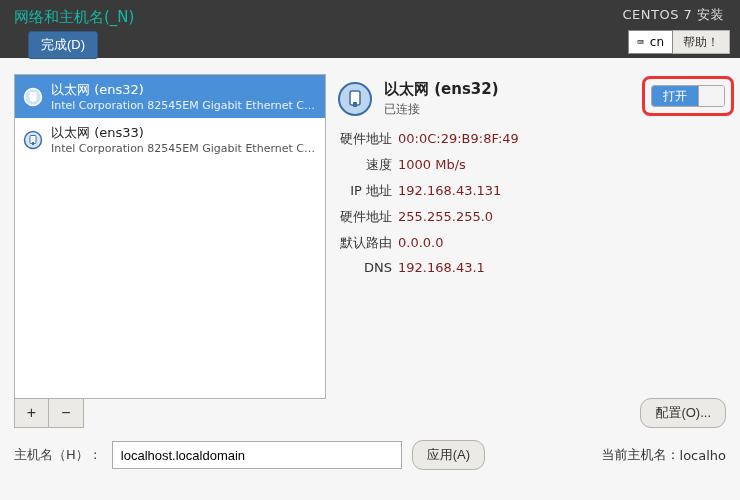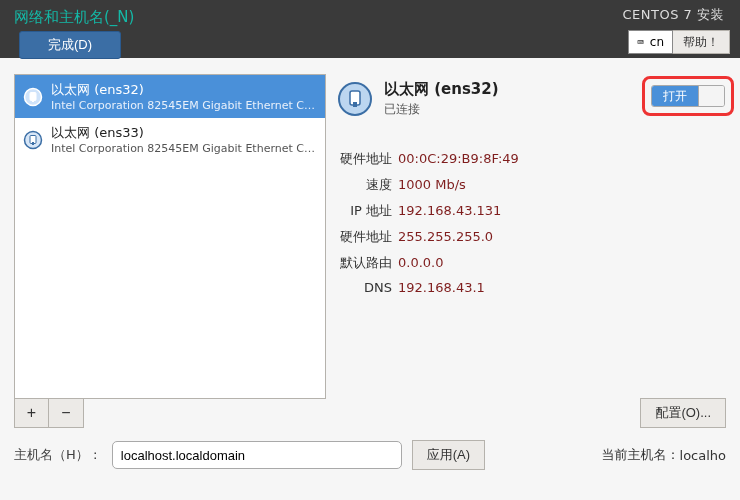--- a/index.html
+++ b/index.html
@@ -28,24 +28,24 @@
     font-weight: normal;
     padding: 2px 0 4px 4px;
     color: #14b8a6;
   }
   .done-btn {
     display: inline-block;
     background: #3b6ea5;
     color: #fff;
     border: 1px solid #2a5a8f;
     border-radius: 3px;
-    padding: 4px 28px;
-    font-size: 13px;
-    cursor: pointer;
-    margin-left: 9px;
+    padding: 4px 12px;
+    font-size: 13px;
+    cursor: pointer;
+    margin-left: 18px;
   }
   .header-right {
     display: flex;
     flex-direction: column;
     align-items: flex-end;
     gap: 6px;
   }
   .distro-label {
     color: #ddd;
     font-size: 13px;
@@ -189,21 +189,20 @@
     align-items: center;
     justify-content: center;
   }
   .toggle-knob {
     width: 26px;
     background: #f4f4f4;
     border-left: 1px solid #a9a9a9;
   }
   .detail-table {
     padding-left: 10px;
-    margin-top: 20px;
   }
   .detail-row {
     display: flex;
     align-items: baseline;
     margin-bottom: 8px;
   }
   .detail-label {
     width: 56px;
     text-align: right;
     color: #333;
@@ -218,40 +217,40 @@
   .configure-row {
     display: flex;
     justify-content: flex-end;
     padding-right: 0;
     margin-top: auto;
     padding-bottom: 0;
   }
   .gbtn {
     background: #eceae7;
     border: 1px solid #b5b2ac;
-    border-radius: 0;
+    border-radius: 11px;
     padding: 5px 14px;
     font-size: 13px;
     cursor: pointer;
     color: #333;
   }
   
   .footer {
     display: flex;
     align-items: center;
     padding: 12px 14px 0 14px;
     gap: 10px;
     font-size: 13px;
   }
   .hostname-label { color: #404040; }
   .hostname-input {
     width: 290px;
     height: 28px;
     border: 1px solid #a9a9a9;
-    border-radius: 5px;
+    border-radius: 0;
     padding: 0 8px;
     font-size: 13px;
   }
   .footer-right {
     margin-left: auto;
     display: flex;
     align-items: center;
     gap: 0;
     color: #333;
   }

